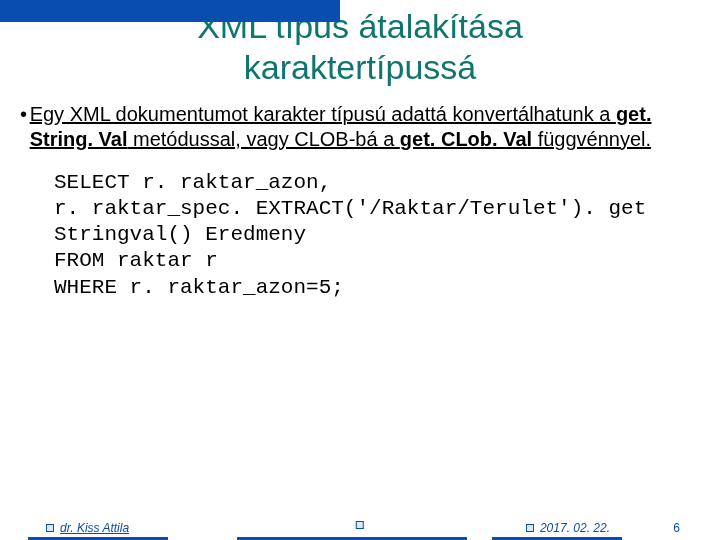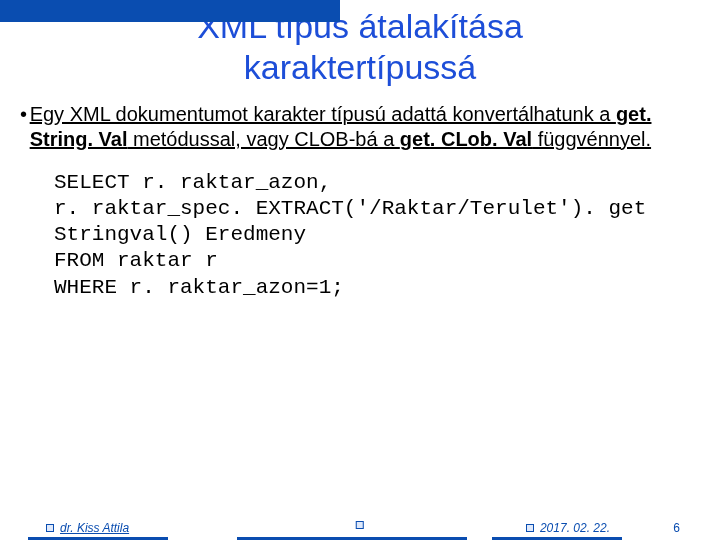--- a/index.html
+++ b/index.html
@@ -12,21 +12,21 @@
   }
   .topbar {
     position: absolute; left: 0; top: 0;
     width: 340px; height: 22px;
     background: #0a4db0;
   }
   .title {
     text-align: center;
     font-size: 34px;
     font-weight: 400;
-    color: #1d4ed8;
+    color: #0f766e;
     padding-top: 6px;
     line-height: 1.2;
   }
   .content { padding: 14px 20px 0 20px; }
   .bullet-row { display: flex; }
   .bullet-dot { width: 18px; font-size: 20px; line-height: 1.25; }
   .bullet-text { font-size: 20px; line-height: 1.25; text-decoration: underline; }
   .strong-inline { font-weight: 700; }
   .code-block {
     margin: 18px 0 0 34px;
@@ -86,21 +86,21 @@
     <div class="bullet-dot">•</div>
     <div class="bullet-text">
       <span>Egy XML dokumentumot karakter típusú adattá konvertálhatunk a </span><span class="strong-inline">get. String. Val</span><span> metódussal, vagy CLOB-bá a </span><span class="strong-inline">get. CLob. Val</span><span> függvénnyel.</span>
     </div>
   </div>
 
   <div class="code-block">SELECT r. raktar_azon,
 r. raktar_spec. EXTRACT('/Raktar/Terulet'). get
 Stringval() Eredmeny
 FROM raktar r
-WHERE r. raktar_azon=1;</div>
+WHERE r. raktar_azon=5;</div>
 
 
 </div>
 
 <div class="footer">
   <div class="foot-left">
     <span class="sq"></span>
     <span>dr. Kiss Attila</span>
   </div>
   <div class="foot-mid">

